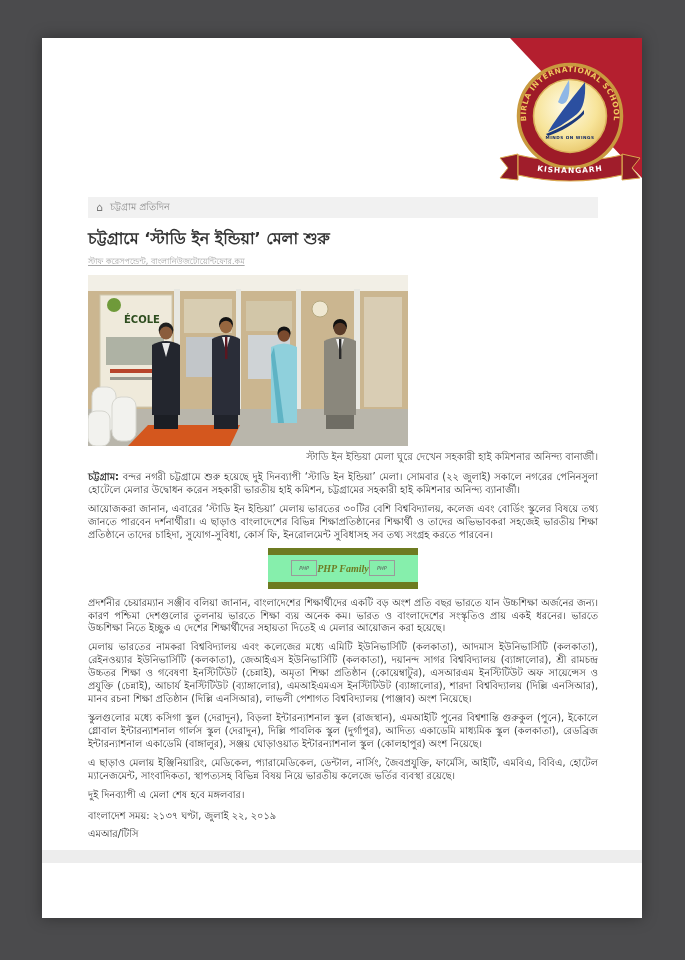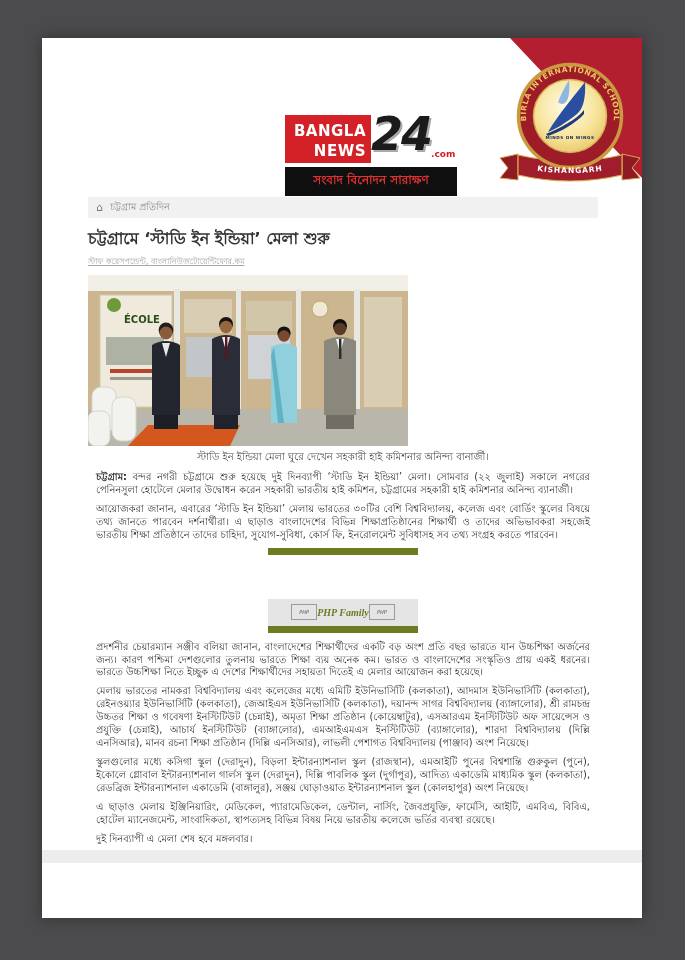--- a/index.html
+++ b/index.html
@@ -29,39 +29,39 @@
   
   .crumb{position:absolute;left:46px;top:159px;width:510px;height:21px;background:#f1f1f1;
          display:flex;align-items:center;padding:0 8px;font-size:9.5px;color:#8a8a8a;gap:7px;}
   .crumb .home{font-size:11px;color:#777;cursor:pointer;}
 
   
   .col{position:absolute;left:46px;top:188px;width:510px;color:#333;}
   .headline{font-size:16px;font-weight:bold;color:#333;margin:0 0 2px;}
   .byline{font-size:8px;color:#a6a6a6;margin:0 0 7px;text-decoration:underline;}
   .photo{width:320px;height:171px;display:block;background:#cbb690;}
-  .photo-cap{text-align:center;font-size:10px;color:#4a4a4a;margin:3px 0 5px;}
+  .photo-cap{text-align:right;font-size:10px;color:#4a4a4a;margin:3px 0 5px;}
 
   .ad-walton{width:150px;height:23px;margin:0 auto 7px;background:#f6c93e;border-radius:4px;
              display:flex;align-items:center;justify-content:center;gap:5px;box-shadow:0 0 2px rgba(0,0,0,.25);}
   .aw-brand{display:flex;flex-direction:column;line-height:1;}
   .aw-b1{font-size:5px;font-weight:bold;color:#1a3f9e;}
   .aw-b2{font-size:4px;font-weight:bold;color:#d2232a;}
   .aw-pill-red{width:26px;height:9px;background:#c0272d;border-radius:4px;}
   .aw-price1{font-size:6.5px;font-weight:bold;color:#8a1a1a;}
   .aw-dot{width:6px;height:6px;border-radius:50%;background:#d2232a;display:inline-block;margin-right:1px;}
   .aw-pill-blue{width:18px;height:9px;background:#2a4fa2;border-radius:4px;}
   .aw-price2{font-size:6.5px;font-weight:bold;color:#1a2f7a;}
 
-  .para{font-size:9.8px;line-height:1.32;text-align:justify;margin:0 8px 6px;}
+  .para{font-size:9.8px;line-height:1.32;text-align:justify;margin:0 0 6px;}
   .lead{font-weight:bold;}
 
   .ad-php{width:150px;margin:2px auto 8px;}
   .php-bar{height:7px;background:#6d7b21;}
-  .php-mid{height:27px;background:#e5e5e5;display:flex;align-items:center;justify-content:center;margin-top:44px;}
+  .php-mid{height:27px;background:#86efac;display:flex;align-items:center;justify-content:center;}
   .php-box{width:26px;height:16px;border:1px solid #9a9a9a;font-size:5px;color:#555;
            display:flex;align-items:center;justify-content:center;font-style:italic;}
   .php-text{font-family:"Liberation Serif","DejaVu Serif",serif;font-style:italic;font-weight:bold;
             font-size:10px;color:#6d7b21;}
 
   .meta{font-size:9.8px;color:#333;margin:1px 0;}
   .tags-row{font-size:9.8px;margin-top:5px;display:flex;align-items:center;gap:6px;flex-wrap:wrap;}
   .read-more{color:#a428a8;}
   .tag{background:#c6c0e0;color:#22229a;padding:1px 6px;border-radius:2px;cursor:pointer;}
 
@@ -107,31 +107,20 @@
       </g>
       <text font-size="7.5" font-weight="bold" fill="#f0c75e" letter-spacing="0.6">
         <textPath href="#arcName" startOffset="50%" text-anchor="middle">BIRLA INTERNATIONAL SCHOOL</textPath>
       </text>
       <text x="82" y="85" text-anchor="middle" font-size="4.2" font-weight="bold" fill="#132a66" letter-spacing="0.5">MINDS ON WINGS</text>
       <text font-size="7.5" font-weight="bold" fill="#ffffff" letter-spacing="1">
         <textPath href="#ribCurve" startOffset="50%" text-anchor="middle">KISHANGARH</textPath>
       </text>
     </svg>
 
-    <div class="bn-logo">
-      <div class="bn-top">
-        <div class="bn-redbox">
-          <div>BANGLA</div>
-          <div>NEWS</div>
-        </div>
-        <div class="bn-24">24</div>
-        <div class="bn-com">.com</div>
-      </div>
-      <div class="bn-tagline">সংবাদ বিনোদন সারাক্ষণ</div>
-    </div>
 
     <div class="crumb">
       <span class="home">⌂</span>
       <span>চট্টগ্রাম প্রতিদিন</span>
     </div>
 
     <div class="col">
       <h1 class="headline">চট্টগ্রামে ‘স্টাডি ইন ইন্ডিয়া’ মেলা শুরু</h1>
       <div class="byline">স্টাফ করেসপন্ডেন্ট, বাংলানিউজটোয়েন্টিফোর.কম</div>
 

